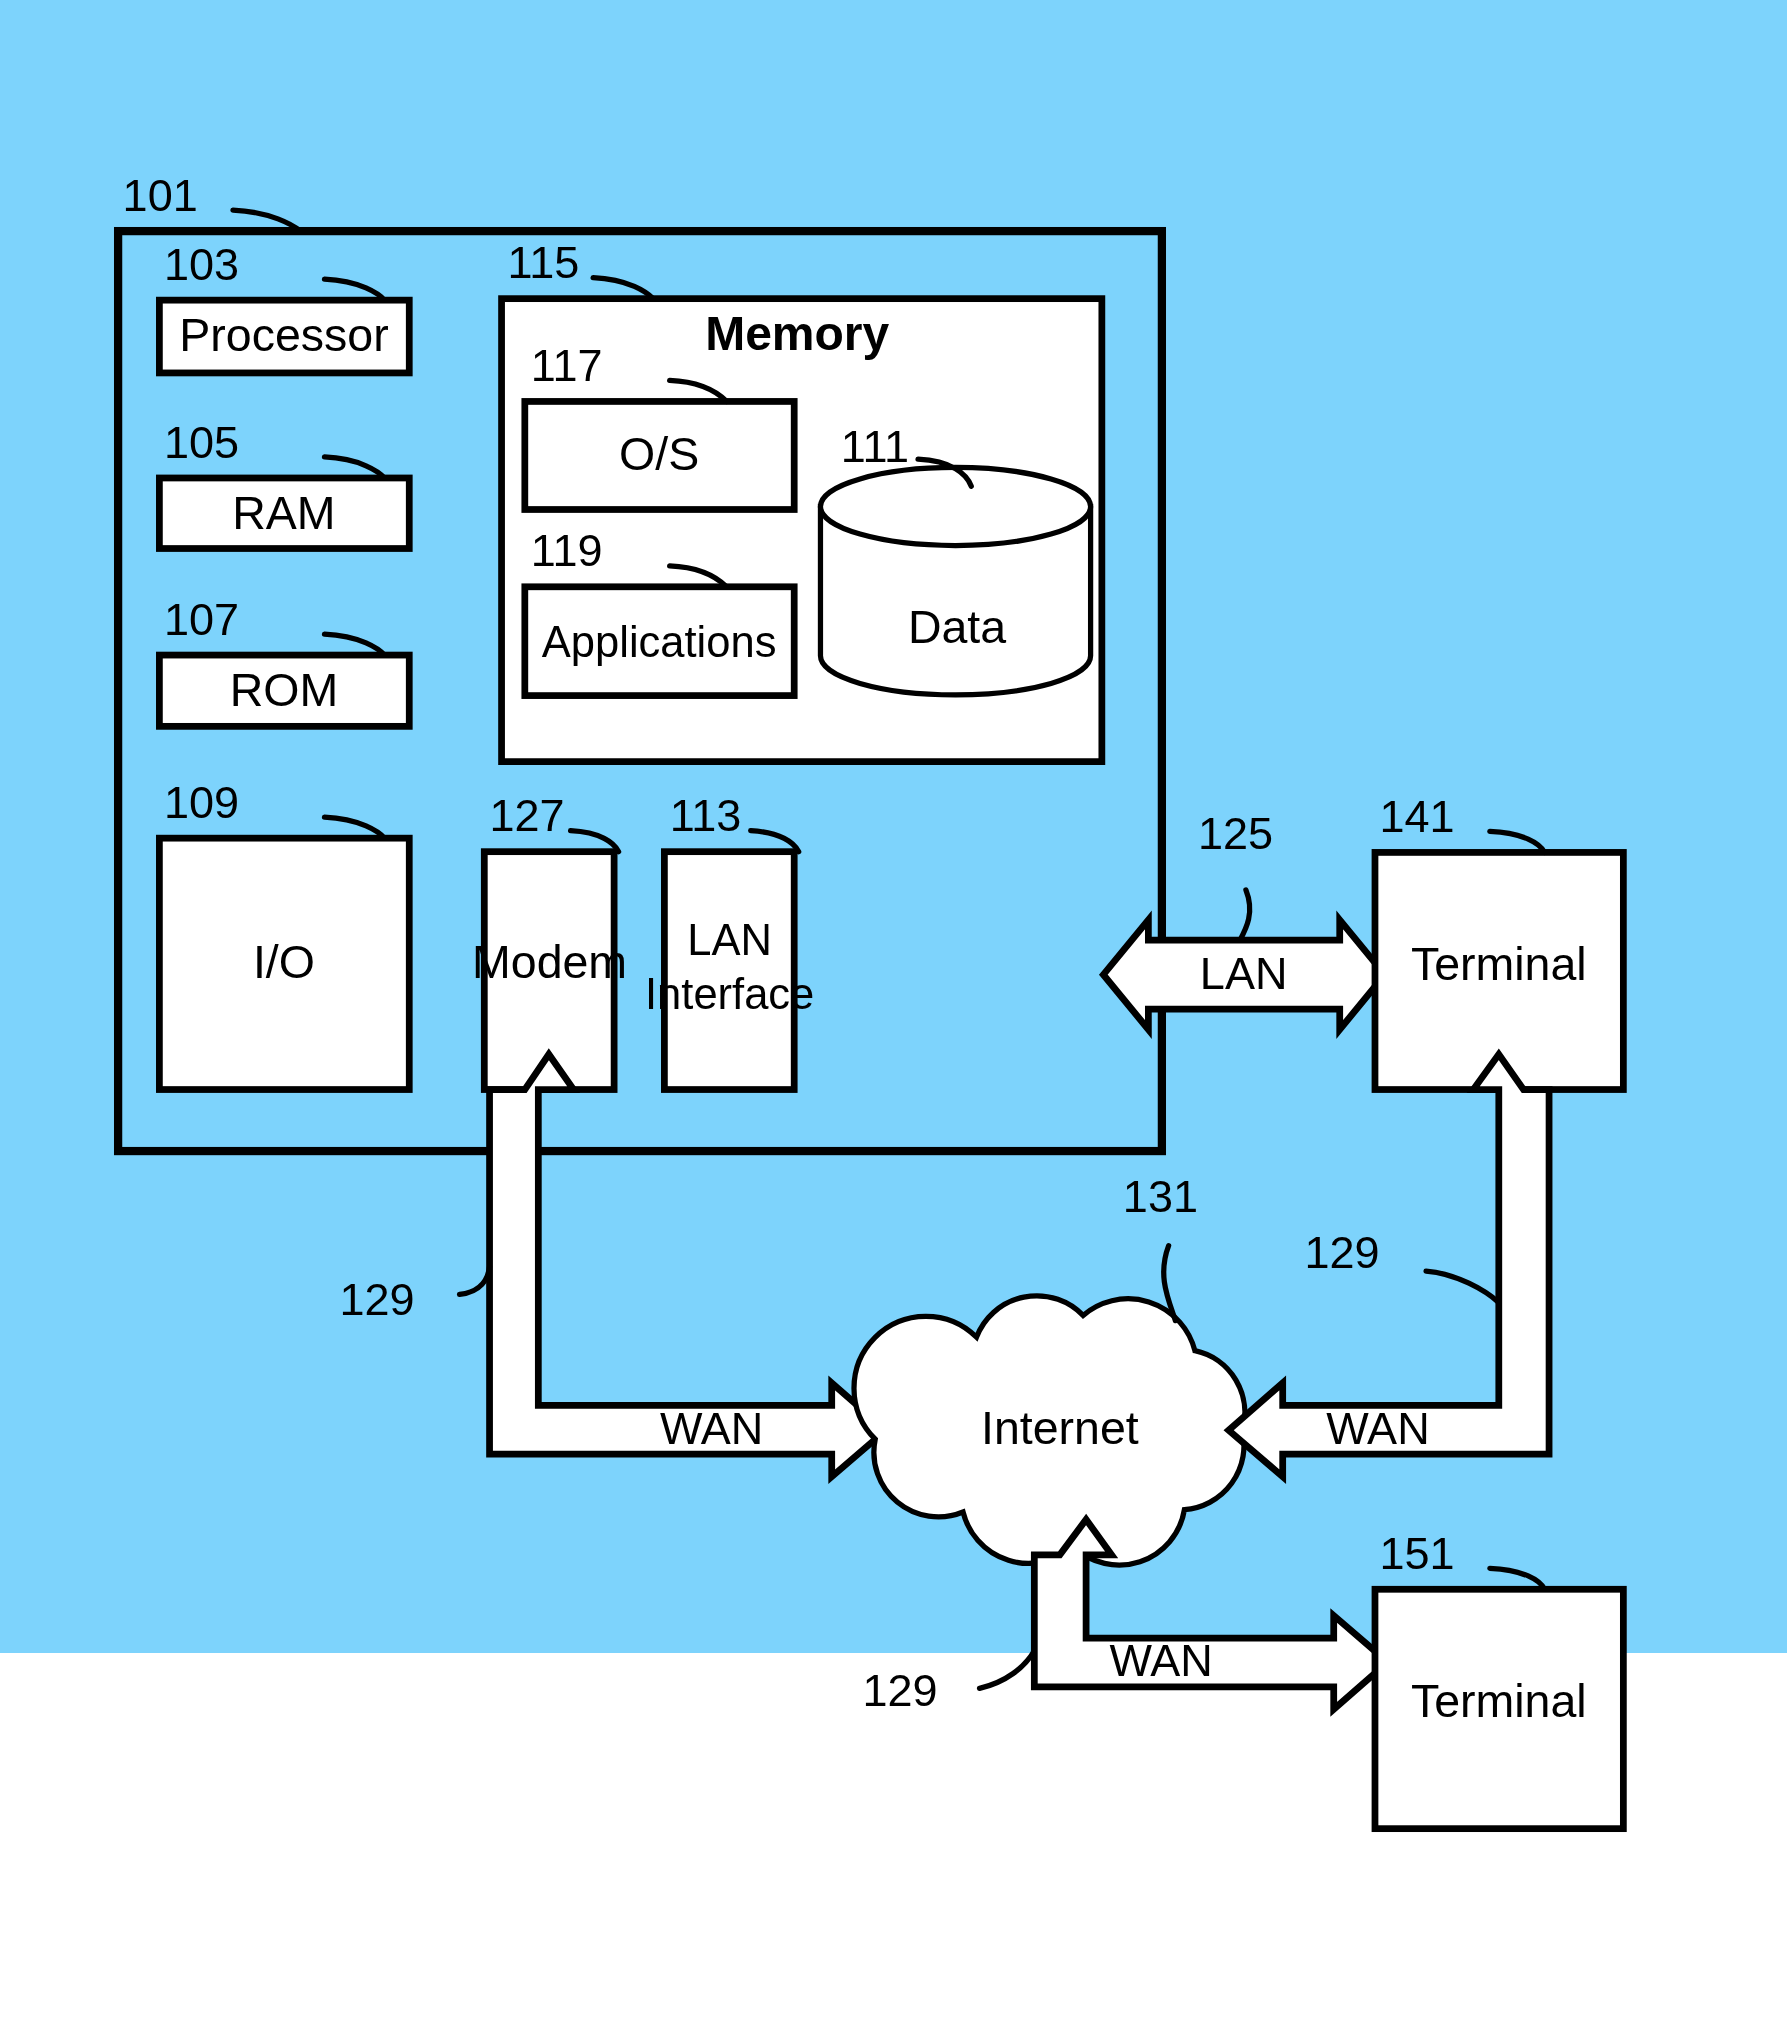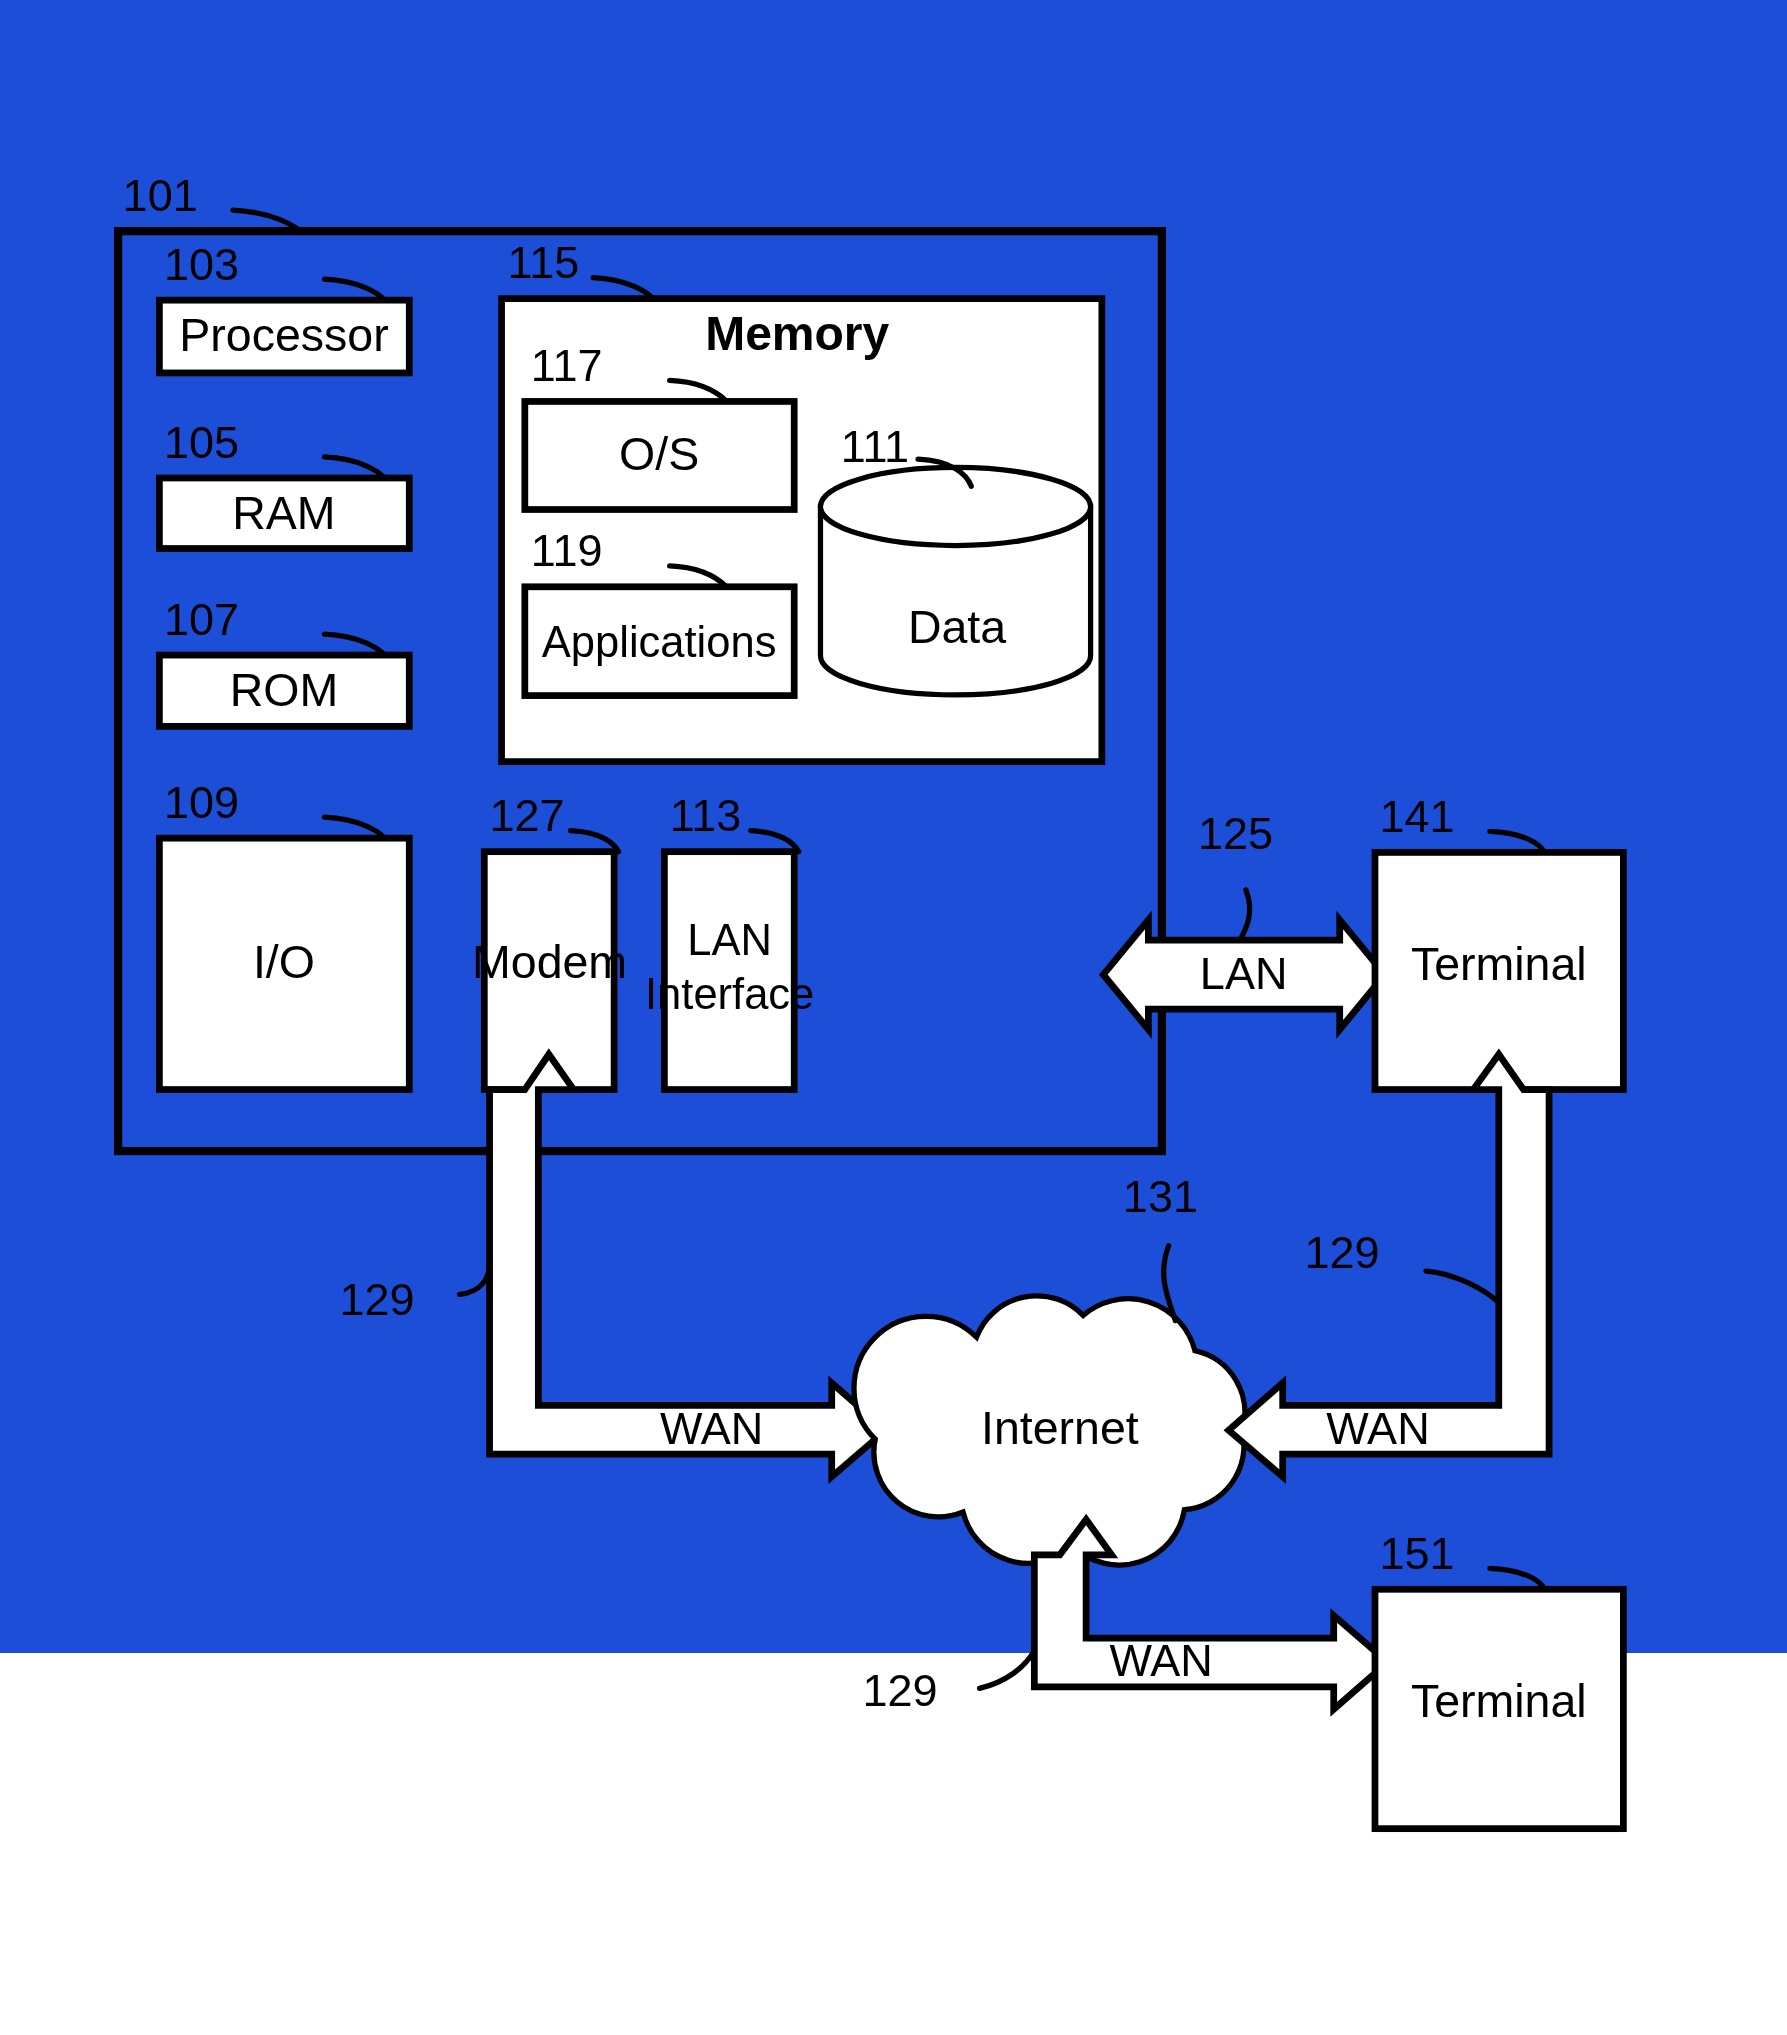--- a/index.html
+++ b/index.html
@@ -1,19 +1,19 @@
 <!DOCTYPE html>
 <html style="font-size:12px"><head>
 <meta charset="utf-8">
 <title>System Block Diagram</title>
 <style>
   html,body{margin:0;padding:0;background:#ffffff;}
   body{width:1788px;height:2035px;overflow:hidden;
        font-family:"Liberation Sans", sans-serif;color:#000;}
-  #figure{position:relative;width:1788px;height:1653px;background:#1d4ed8;}
+  #figure{position:relative;width:1788px;height:1653px;background:#7dd3fc;}
   svg{display:block;}
   .bx{fill:#ffffff;stroke:#000000;stroke-width:9;}
   .bx-outer{fill:none;stroke:#000000;stroke-width:11;}
   .cyl{fill:#ffffff;stroke:#000000;stroke-width:7;}
   .cloud{fill:#ffffff;stroke:#000000;stroke-width:7;}
   .lead{fill:none;stroke:#000000;stroke-width:7;stroke-linecap:round;}
   .band{fill:#ffffff;stroke:#000000;stroke-width:9;stroke-linejoin:miter;}
   .lbl{font-family:"Liberation Sans", sans-serif;font-size:62px;fill:#000;
        text-anchor:middle;dominant-baseline:middle;}
   .lbl-sm{font-size:58px;}

